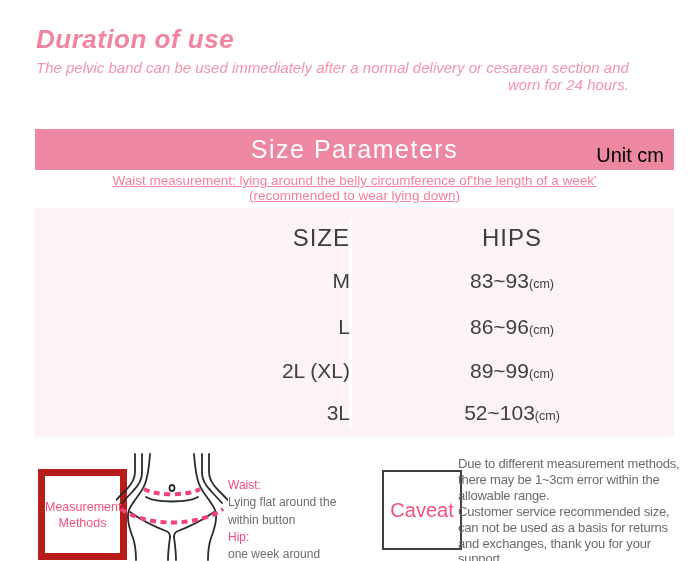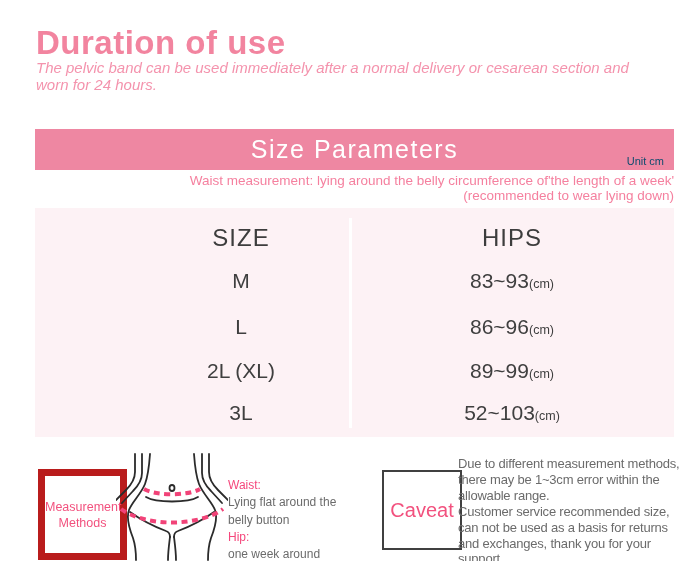--- a/index.html
+++ b/index.html
@@ -3,56 +3,56 @@
 <meta charset="utf-8">
 <style>
   html,body { margin:0; padding:0; background:#fff; }
   .page {
     position:relative; width:697px; height:561px; background:#ffffff;
     overflow:hidden; font-family:"Liberation Sans", sans-serif;
   }
   
   .duration-title {
     position:absolute; left:36px; top:24px;
-    font-size:33px; font-weight:bold; 
+    font-size:26px; font-weight:bold; font-style:italic;
     color:#f2849f; letter-spacing:0.5px;
   }
   .intro {
     position:absolute; left:36px; top:59px;
-    font-size:15px; font-style:italic; color:#f493ad; line-height:17px;
+    font-size:15px; font-style:italic; color:#f493ad; line-height:17px;text-align:right;
   }
   
   .banner {
     position:absolute; left:35px; top:129px; width:639px; height:41px;
     background:#ee87a2;
   }
   .banner-title {
     position:absolute; left:0; right:0; top:6px; text-align:center;
     font-size:25px; color:#ffffff; letter-spacing:1.5px;
   }
   .banner-unit {
     position:absolute; right:10px; bottom:3px;
-    font-size:11px; color:#0c4a6e;
+    font-size:20px; color:#000000;
   }
   .caption {
-    position:absolute; left:35px; top:174px; width:639px; text-align:right;
-    font-size:13.5px; color:#f5809f; line-height:14.5px;
+    position:absolute; left:35px; top:174px; width:639px; text-align:center;
+    font-size:13.5px; color:#f5809f; line-height:14.5px;text-decoration:underline;
   }
   
   .size-table {
     position:absolute; left:35px; top:208px; width:639px; height:229px;
     background:#fdf2f5;
   }
   .table-divider {
     position:absolute; left:314px; top:10px; width:3px; height:210px;
     background:#ffffff;
   }
   .t-row { position:absolute; left:0; width:100%; display:flex; }
   .t-header { top:16px; font-size:24px; color:#3d3d3d; letter-spacing:1px; }
-  .cell-left { width:315px; padding-left:97px; box-sizing:border-box; text-align:center; }
+  .cell-left { width:315px; padding-left:97px; box-sizing:border-box; text-align:right; }
   .cell-right { width:324px; text-align:center; }
   .data-row { font-size:21px; color:#3f3f3f; }
   .row-0 { top:61px; } .row-1 { top:107px; } .row-2 { top:151px; } .row-3 { top:193px; }
   .cm { font-size:12.5px; }
   
   .measure-box {
     position:absolute; left:38px; top:469px; width:75px; height:77px;
     border:7px solid #b91c1c; background:#fff;
     display:flex; flex-direction:column; justify-content:center;
     text-align:center; font-size:12.5px; color:#f2517e; line-height:16px;
@@ -143,21 +143,21 @@
     </g>
     <g fill="none" stroke="#f14378" stroke-width="4" stroke-dasharray="6 4.5">
       <path d="M 28,37 C 40,44 72,44 84,37"></path>
       <path d="M 5,57 C 30,75 82,75 107,57"></path>
     </g>
   </svg>
 
   <div class="measure-text">
     <div class="pink-label">Waist:</div>
     <div>Lying flat around the</div>
-    <div>belly button</div>
+    <div>within button</div>
     <div class="pink-label">Hip:</div>
     <div>one week around</div>
     <div>the hips</div>
   </div>
 
   <div class="caveat-box">
     <div>Caveat</div>
   </div>
 
   <div class="caveat-text">

